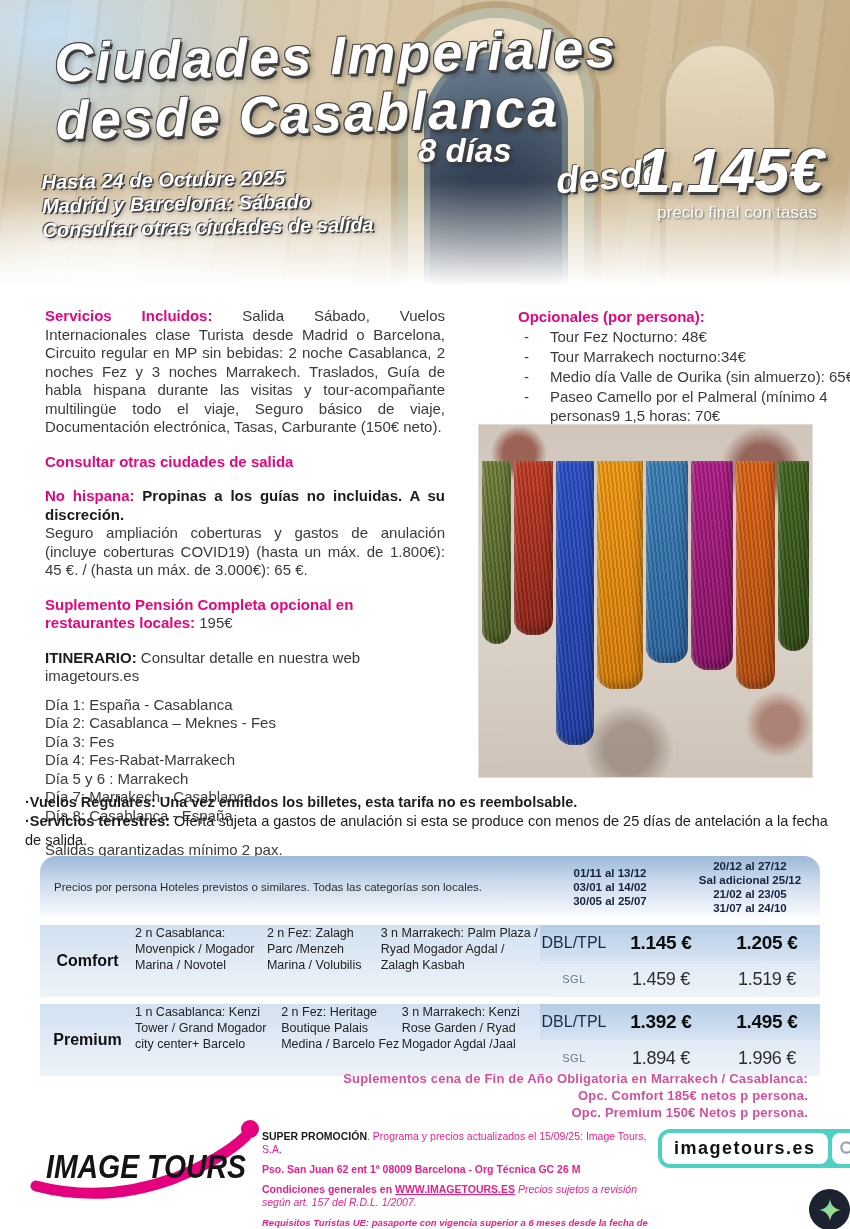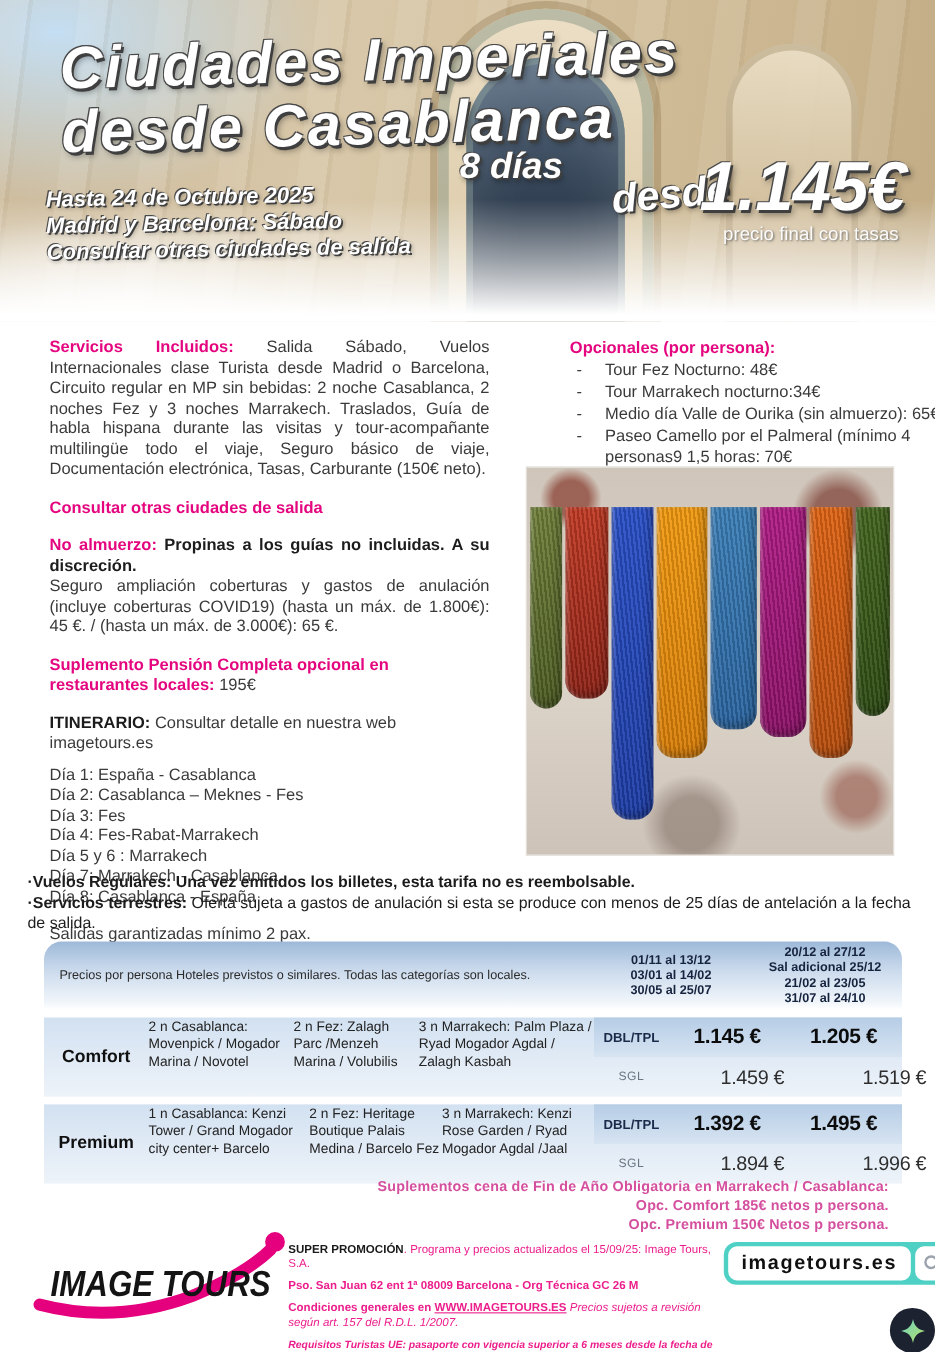--- a/index.html
+++ b/index.html
@@ -71,22 +71,22 @@
     background:linear-gradient(180deg,#9db9d8 0%,#c9d9ec 40%,#f0f5fa 88%,#ffffff 100%);}
   .pt-intro{padding-left:14px;font-size:11.5px;color:#2b2b2b;}
   .pt-season{font-size:11.5px;font-weight:bold;color:#16233e;text-align:center;line-height:14px;}
   .pt-group{position:relative;margin-top:7px;height:72px;display:grid;grid-template-columns:95px 405px 280px;
     background:linear-gradient(180deg,#d2e1f1 0%,#e3ecf6 60%,#edf3f9 100%);}
   .pt-cat{display:flex;align-items:center;justify-content:center;font-size:16px;font-weight:bold;color:#101010;}
   .pt-hotels{display:flex;justify-content:center;font-size:12.5px;line-height:16px;color:#232323;}
   .pt-prices{display:flex;flex-direction:column;}
   .pt-sub{flex:1;display:grid;grid-template-columns:68px 106px 106px;align-items:center;}
   .pt-sub.dbl{background:linear-gradient(180deg,#b6cde6 0%,#d7e4f2 100%);}
-  .pt-sub.sgl{background:linear-gradient(180deg,#e8effow8 0%,#fbfdfe 100%);gap:23px;}
-  .pt-lab{font-size:12px;font-weight:bold;color:#1b2a49;text-align:center;}
+  .pt-sub.sgl{background:linear-gradient(180deg,#e8effow8 0%,#fbfdfe 100%);}
+  .pt-lab{font-size:16px;font-weight:normal;color:#1b2a49;text-align:center;}
   .pt-lab.light{font-weight:normal;color:#6a7685;letter-spacing:.5px;font-size:11px;}
   .pt-val{font-size:19px;font-weight:bold;color:#0c0c0c;text-align:center;letter-spacing:-.3px;}
   .pt-val.light{font-weight:normal;color:#2e2e2e;font-size:18px;}
 
   .supnote{position:absolute;right:42px;top:1070px;width:520px;text-align:right;font-size:13px;line-height:17px;
     color:#d44f9e;font-weight:bold;letter-spacing:.2px;}
 
   
   .logo{position:absolute;left:30px;top:1116px;width:235px;height:92px;}
   .ftext{position:absolute;left:262px;top:1130px;width:398px;font-size:10.5px;line-height:13px;}
@@ -133,21 +133,21 @@
   </div>
 
   <div class="col-left">
     <div class="just">
       <span class="mag">Servicios Incluidos:</span><span> Salida Sábado, Vuelos Internacionales clase Turista desde Madrid o Barcelona, Circuito regular en MP sin bebidas: 2 noche Casablanca, 2 noches Fez y 3 noches Marrakech. Traslados, Guía de habla hispana durante las visitas y tour-acompañante multilingüe todo el viaje, Seguro básico de viaje, Documentación electrónica, Tasas, Carburante (150€ neto).</span>
     </div>
     <div class="spacer-m"></div>
     <div class="mag">Consultar otras ciudades de salida</div>
     <div class="spacer-m"></div>
     <div class="just">
-      <span class="mag">No almuerzo:</span><span class="bold"> Propinas a los guías no incluidas. A su discreción.</span>
+      <span class="mag">No hispana:</span><span class="bold"> Propinas a los guías no incluidas. A su discreción.</span>
     </div>
     <div class="just">Seguro ampliación coberturas y gastos de anulación (incluye coberturas COVID19)  (hasta un máx. de 1.800€): 45 €. / (hasta un máx. de 3.000€): 65 €.</div>
     <div class="spacer-m"></div>
     <div>
       <span class="mag">Suplemento Pensión Completa opcional en restaurantes locales:</span><span> 195€</span>
     </div>
     <div class="spacer-m"></div>
     <div>
       <span class="bold">ITINERARIO:</span><span> Consultar detalle en nuestra web imagetours.es</span>
     </div>

